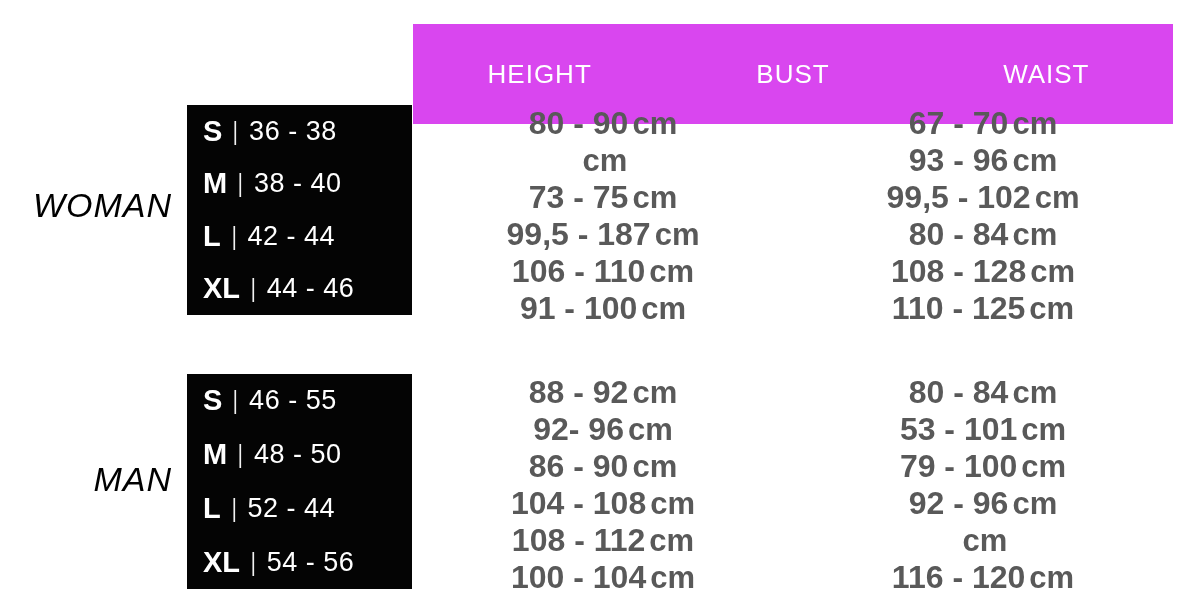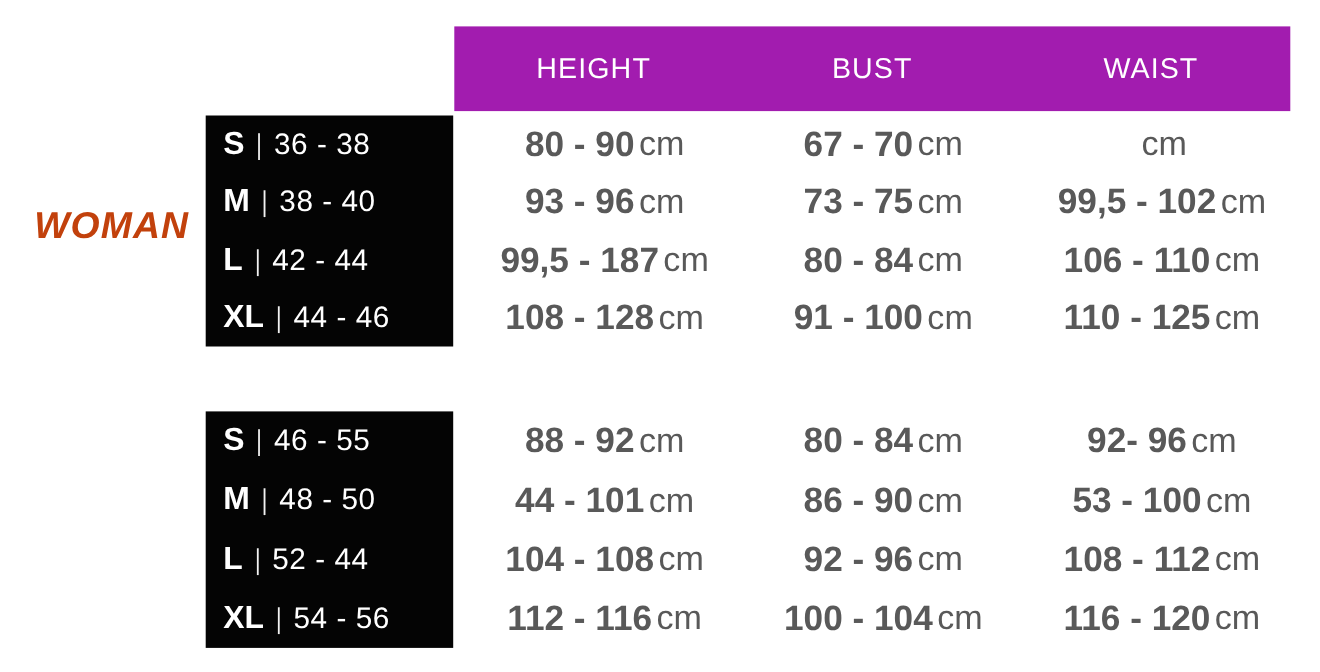--- a/index.html
+++ b/index.html
@@ -15,22 +15,22 @@
     background: #ffffff;
     overflow: hidden;
   }
 
   
   .header-bar {
     position: absolute;
     left: 413px;
     top: 24px;
     width: 760px;
-    height: 77px;
-    background: #a21caf;
+    height: 100px;
+    background: #d946ef;
     display: flex;
   }
   .header-cell {
     flex: 1;
     display: flex;
     align-items: center;
     justify-content: center;
     color: #ffffff;
     font-size: 26px;
     letter-spacing: 1px;
@@ -38,23 +38,23 @@
   }
 
   
   .section-label {
     position: absolute;
     left: 0;
     width: 172px;
     display: flex;
     align-items: center;
     justify-content: flex-end;
-    color: #c2410c;
+    color: #000000;
     font-size: 34px;
-    font-weight: bold;
+    font-weight: normal;
     font-style: italic;
     letter-spacing: 1px;
     text-align: center;
   }
   .section-label.woman { top: 100px; height: 210px; }
   .section-label.man   { top: 372px; height: 215px; }
 
   
   .size-box {
     position: absolute;
@@ -89,43 +89,43 @@
   .size-range {
     font-size: 27px;
     font-weight: 400;
     letter-spacing: 0.5px;
     text-align: center;
   }
 
   
   .data-grid {
     position: absolute;
-    left: 423px;
+    left: 413px;
     width: 760px;
     display: grid;
-    grid-template-columns: repeat(3, 1fr);
+    grid-template-columns: repeat(2, 1fr);
     text-align: right;
   }
   .data-grid.woman { top: 105px; height: 210px; grid-template-rows: repeat(4, 1fr); }
   .data-grid.man   { top: 374px; height: 215px; grid-template-rows: repeat(4, 1fr); }
   .cell {
     display: flex;
     align-items: center;
     justify-content: center;
     white-space: nowrap;
   }
   .num {
     color: #595959;
     font-size: 32px;
     font-weight: bold;
   }
   .unit {
     color: #595959;
     font-size: 31px;
-    font-weight: 400;
+    font-weight: 700;
     margin-left: 4px;
   }
 </style>
 </head>
 <body>
 
 <div class="page">
 
   <div class="header-bar">
     <div class="header-cell">HEIGHT</div>
@@ -201,20 +201,21 @@
     <div class="cell">
         <span class="num">91 - 100</span>
         <span class="unit">cm</span>
       </div>
     <div class="cell">
         <span class="num">110 - 125</span>
         <span class="unit">cm</span>
       </div>
   </div>
 
+  <div class="section-label man">MAN</div>
 
   <div class="size-box man">
     <div class="size-row">
       <span class="size-letter">S</span>
       <span class="size-sep">|</span>
       <span class="size-range">46 - 55</span>
     </div>
     <div class="size-row">
       <span class="size-letter">M</span>
       <span class="size-sep">|</span>
@@ -239,45 +240,44 @@
       </div>
     <div class="cell">
         <span class="num">80 - 84</span>
         <span class="unit">cm</span>
       </div>
     <div class="cell">
         <span class="num">92- 96</span>
         <span class="unit">cm</span>
       </div>
     <div class="cell">
-        <span class="num">44 - 101</span>
+        <span class="num">53 - 101</span>
         <span class="unit">cm</span>
       </div>
     <div class="cell">
         <span class="num">86 - 90</span>
         <span class="unit">cm</span>
       </div>
     <div class="cell">
-        <span class="num">53 - 100</span>
+        <span class="num">79 - 100</span>
         <span class="unit">cm</span>
       </div>
     <div class="cell">
         <span class="num">104 - 108</span>
         <span class="unit">cm</span>
       </div>
     <div class="cell">
         <span class="num">92 - 96</span>
         <span class="unit">cm</span>
       </div>
     <div class="cell">
         <span class="num">108 - 112</span>
         <span class="unit">cm</span>
       </div>
     <div class="cell">
-        <span class="num">112 - 116</span>
         <span class="unit">cm</span>
       </div>
     <div class="cell">
         <span class="num">100 - 104</span>
         <span class="unit">cm</span>
       </div>
     <div class="cell">
         <span class="num">116 - 120</span>
         <span class="unit">cm</span>
       </div>

